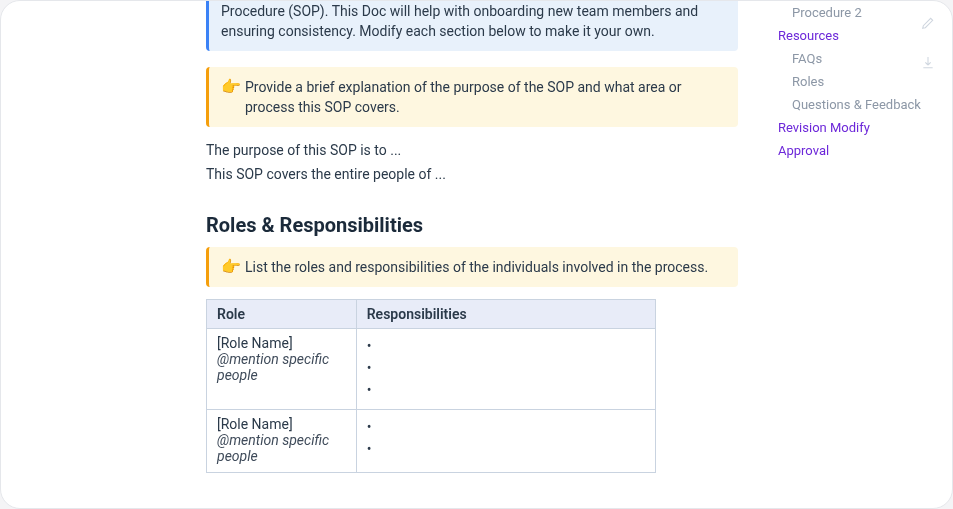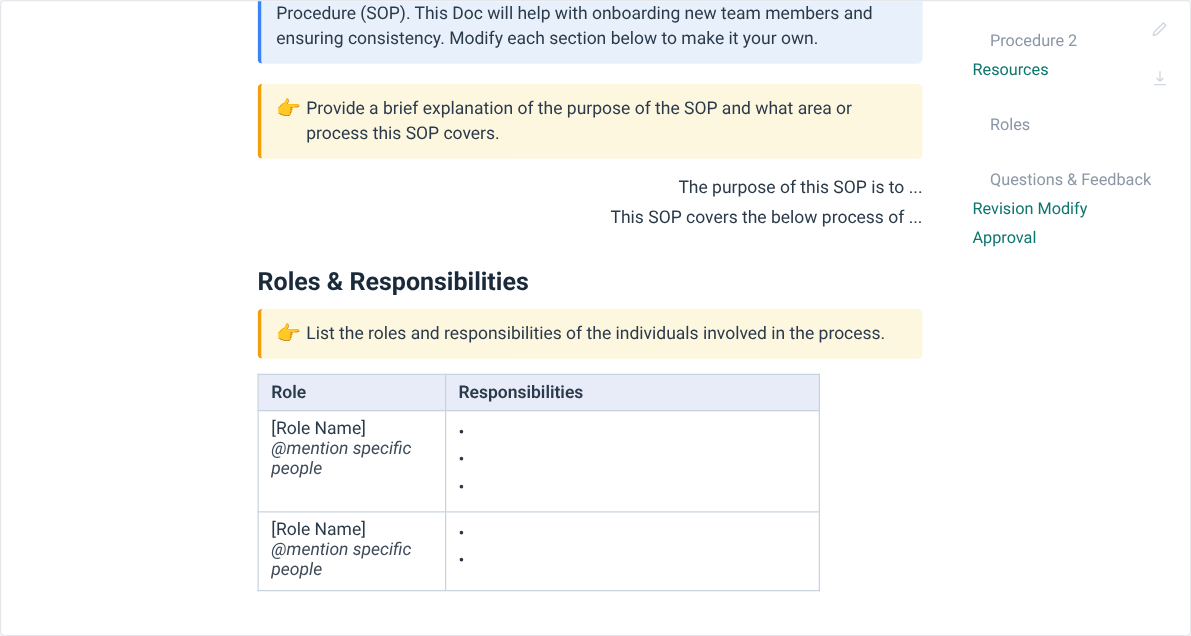--- a/index.html
+++ b/index.html
@@ -2,21 +2,21 @@
 <html><head>
 <meta charset="utf-8">
 <style>
   * { box-sizing: border-box; margin: 0; padding: 0; }
   html, body { width: 953px; height: 509px; overflow: hidden; font-family: -apple-system, BlinkMacSystemFont, "Segoe UI", Roboto, Arial, sans-serif; background: #f4f4f6; }
   .frame {
     position: relative;
     width: 953px; height: 509px;
     background: #ffffff;
     border: 1px solid #e5e7eb;
-    border-radius: 4px;
+    border-radius: 20px;
     overflow: hidden;
   }
   .content {
     position: absolute;
     left: 205px; top: 0; width: 540px; height: 509px;
     padding-right: 8px;
   }
   .callout {
     display: flex; align-items: flex-start;
     border-radius: 4px;
@@ -42,21 +42,20 @@
     font-size: 14px; line-height: 20px; color: #2b3a4a;
   }
   .callout.blue .text { color: #2b3a4a; }
   h2.section {
     font-size: 20px; font-weight: 700; color: #1b2a3a;
     margin-top: 28px; margin-bottom: 10px;
   }
   .bodytext {
     font-size: 14px; line-height: 22px; color: #2b3a4a;
     margin-top: 2px;
-    text-align: right;
   }
   table.roles {
     width: 450px;
     border-collapse: collapse;
     margin-top: 10px;
     font-size: 14px;
     color: #2b3a4a;
   }
   table.roles th, table.roles td {
     border: 1px solid #c9d3e0;
@@ -83,22 +82,22 @@
   
   .outline {
     position: absolute;
     right: 14px; top: 0; width: 160px;
     font-size: 13px; color: #7a8796;
   }
   .outline .item {
     padding: 4px 0;
     cursor: pointer;
   }
-  .outline .item.level1 { color: #0f766e; }
-  .outline .item.level2 { padding-left: 14px; color: #8c97a6; margin-top: 21px; }
+  .outline .item.level1 { color: #6d28d9; }
+  .outline .item.level2 { padding-left: 14px; color: #8c97a6; }
   .outline-icons {
     position: absolute;
     right: 16px; top: 14px;
     display: flex; flex-direction: column; gap: 20px;
     color: #cfd6df;
   }
   .outline-icons svg { width: 16px; height: 16px; stroke: #cfd6df; fill: none; stroke-width: 1.6; }
 
   
   .cutoff-top { margin-top: 0; } 
@@ -119,21 +118,21 @@
       </div>
     </div>
 
 
     <div class="callout yellow">
       <span class="emoji">👉</span>
       <div class="text">Provide a brief explanation of the purpose of the SOP and what area or process this SOP covers.</div>
     </div>
 
     <p class="bodytext">The purpose of this SOP is to ...</p>
-    <p class="bodytext">This SOP covers the below process of ...</p>
+    <p class="bodytext">This SOP covers the entire people of ...</p>
 
     <h2 class="section">Roles &amp; Responsibilities</h2>
 
     <div class="callout yellow">
       <span class="emoji">👉</span>
       <div class="text">List the roles and responsibilities of the individuals involved in the process.</div>
     </div>
 
     <table class="roles">
       <thead>
@@ -167,20 +166,21 @@
         </tr>
 
       </tbody>
     </table>
 
   </div>
 
   <div class="outline">
     <div class="item level2">Procedure 2</div>
     <div class="item level1">Resources</div>
+    <div class="item level2">FAQs</div>
     <div class="item level2">Roles</div>
     <div class="item level2">Questions &amp; Feedback</div>
     <div class="item level1">Revision Modify</div>
     <div class="item level1">Approval</div>
   </div>
 
   <div class="outline-icons">
     <span>
       <svg viewBox="0 0 24 24">
           <path d="M4 20l4-1 11-11-3-3L5 16l-1 4z"></path>

